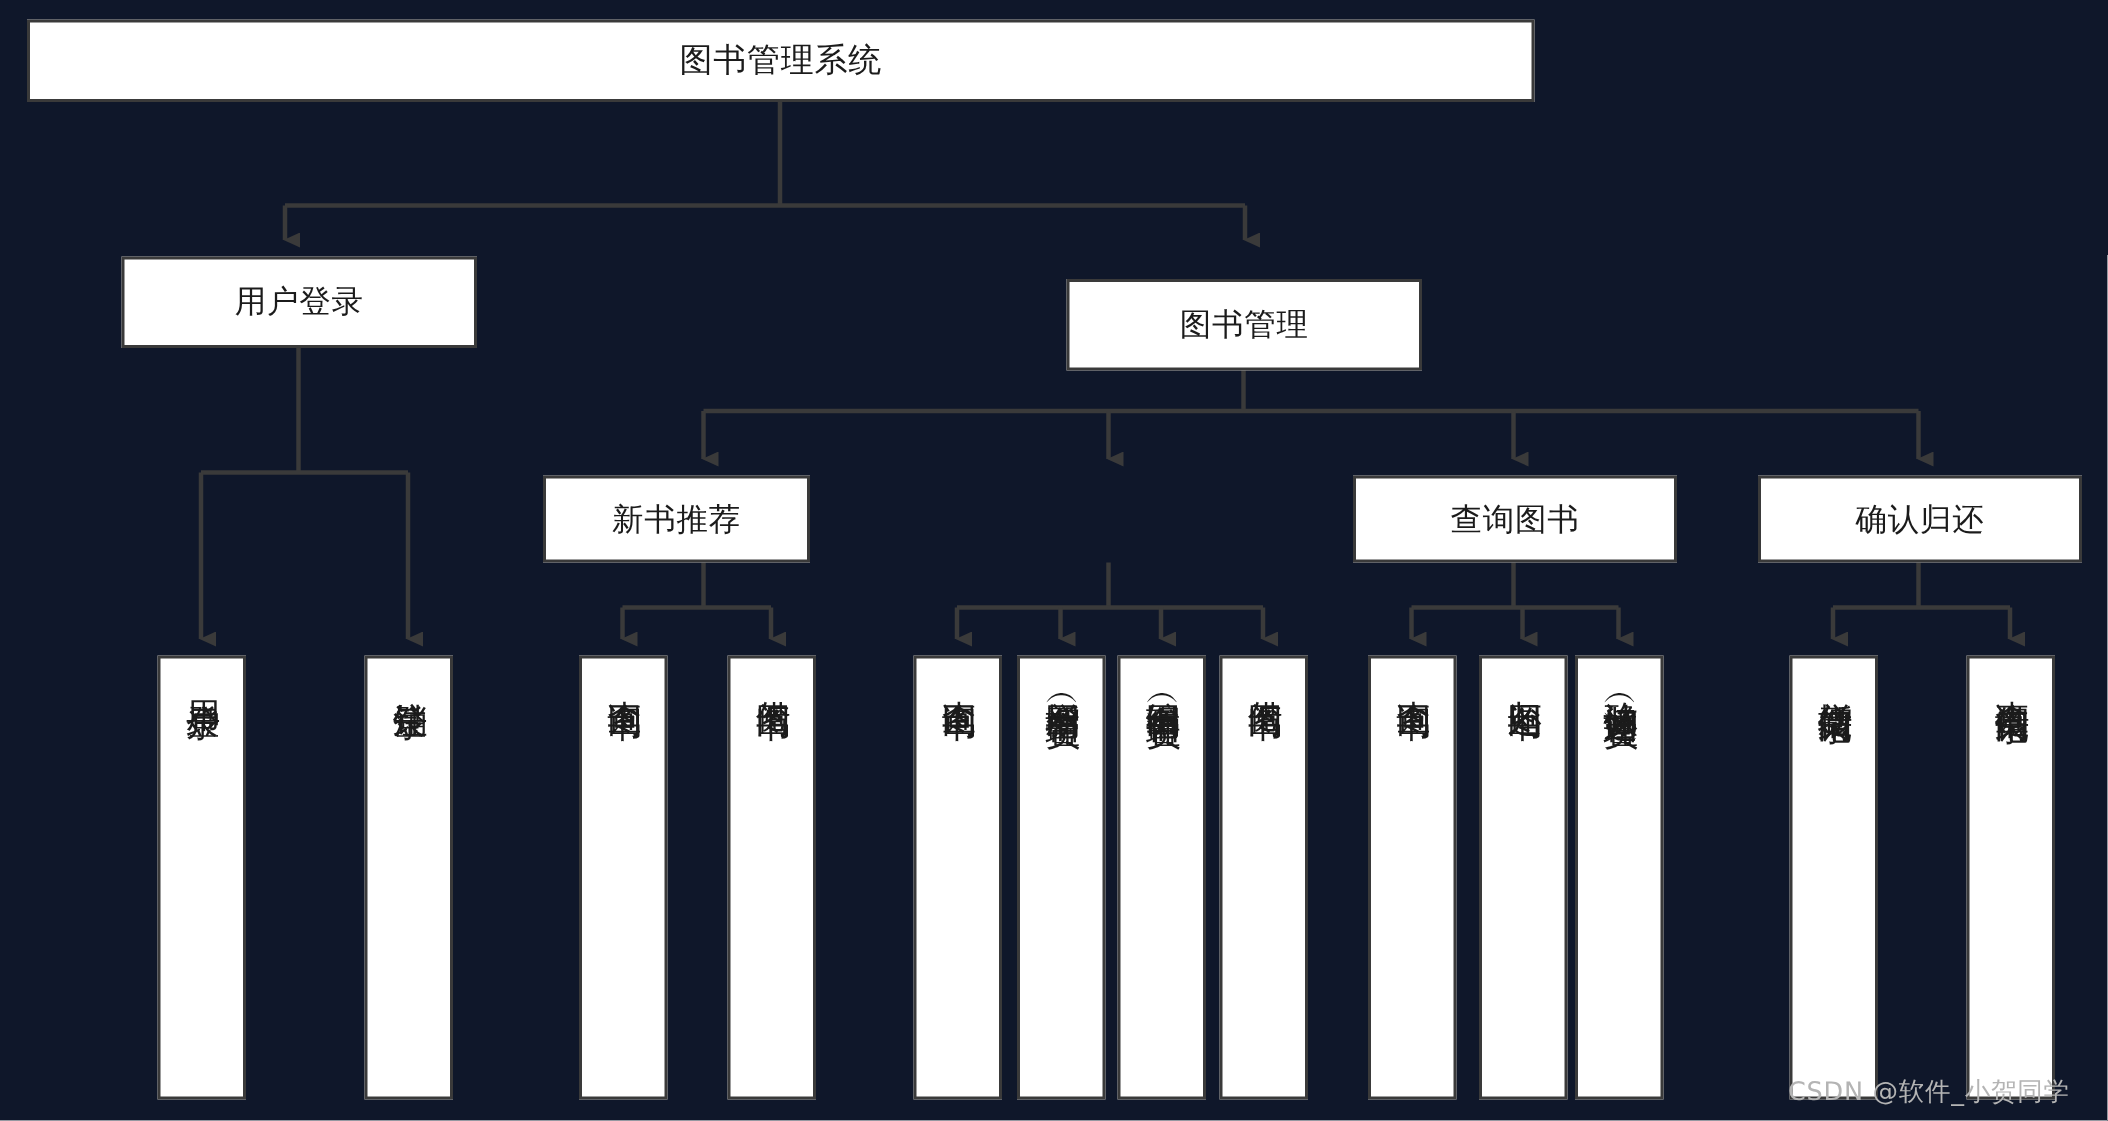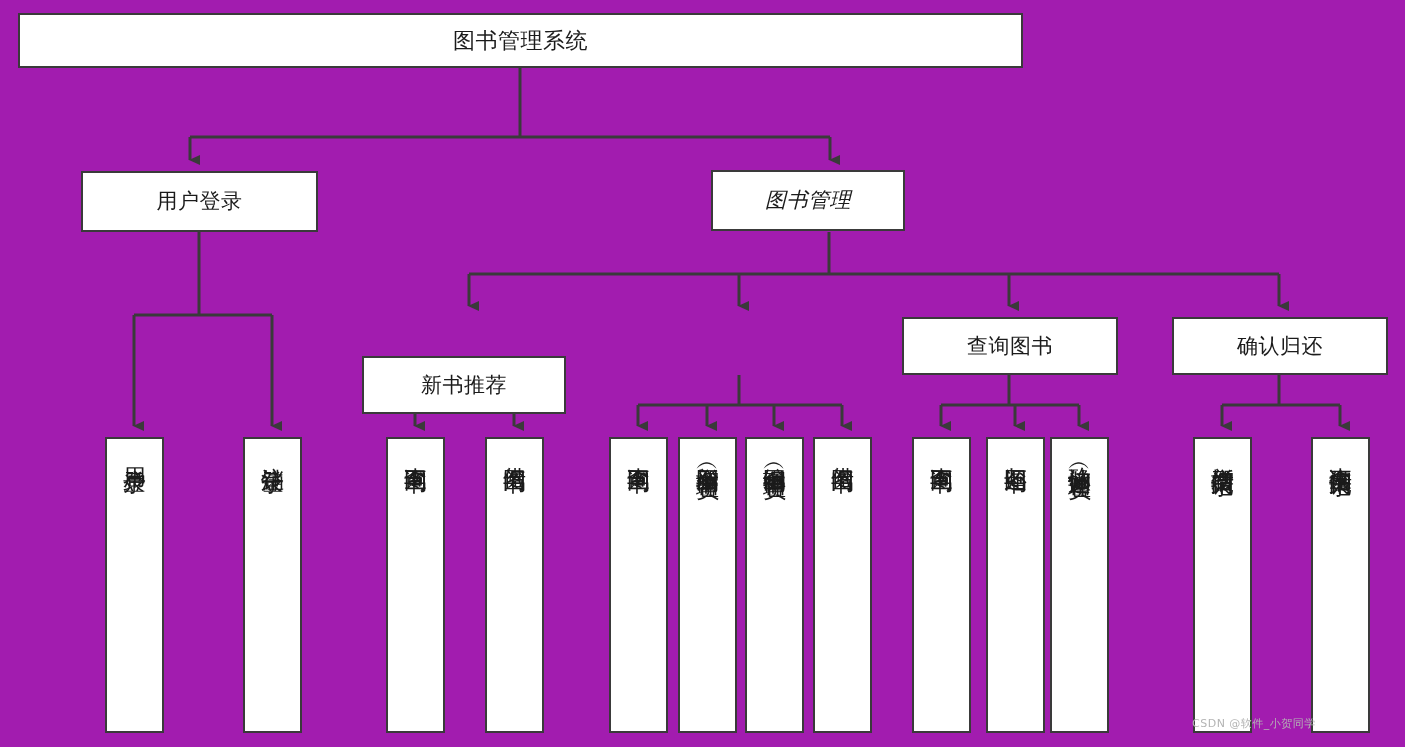--- a/index.html
+++ b/index.html
@@ -7,21 +7,21 @@
     padding: 0;
     background: #ffffff;
   }
   body {
     font-family: "DejaVu Sans", "Liberation Sans", sans-serif;
   }
   #canvas {
     position: relative;
     width: 1405px;
     height: 747px;
-    background: #a21caf;
+    background: #0f172a;
     overflow: hidden;
   }
   #wires {
     position: absolute;
     left: 0;
     top: 0;
     width: 1405px;
     height: 747px;
   }
   .node {
@@ -53,21 +53,21 @@
     writing-mode: vertical-rl;
     text-orientation: upright;
     font-size: 23px;
     line-height: 1.0;
     letter-spacing: 1.5px;
   }
   .node.root .node-label { font-size: 22px; }
   .watermark {
     position: absolute;
     color: #b4b4b4;
-    font-size: 11px;
+    font-size: 17px;
     white-space: nowrap;
     pointer-events: none;
     letter-spacing: 0.5px;
   }
 </style>
 </head>
 <body>
 
 <div id="canvas">
 
@@ -121,25 +121,25 @@
     </g>
   </svg>
 
   <div class="node horiz root" style="left: 18px; top: 13px; width: 1005px; height: 55px;">
     <span class="node-label">图书管理系统</span>
   </div>
 
   <div class="node horiz" style="left: 81px; top: 171px; width: 237px; height: 61px;">
     <span class="node-label">用户登录</span>
   </div>
-  <div class="node horiz" style="left: 711px; top: 170px; width: 194px; height: 61px; font-style: italic;">
+  <div class="node horiz" style="left: 711px; top: 186px; width: 237px; height: 61px;">
     <span class="node-label">图书管理</span>
   </div>
 
-  <div class="node horiz" style="left: 362px; top: 317px; width: 204px; height: 58px; margin-top: 39px;">
+  <div class="node horiz" style="left: 362px; top: 317px; width: 178px; height: 58px;">
     <span class="node-label">新书推荐</span>
   </div>
   <div class="node horiz" style="left: 902px; top: 317px; width: 216px; height: 58px;">
     <span class="node-label">查询图书</span>
   </div>
   <div class="node horiz" style="left: 1172px; top: 317px; width: 216px; height: 58px;">
     <span class="node-label">确认归还</span>
   </div>
 
   <div class="node vert" style="left: 105px; top: 437px; width: 59px; height: 296px;">

